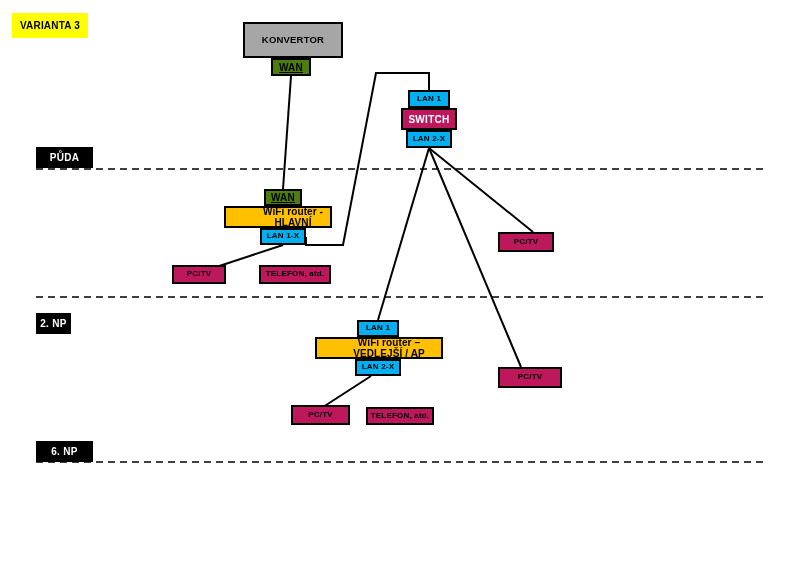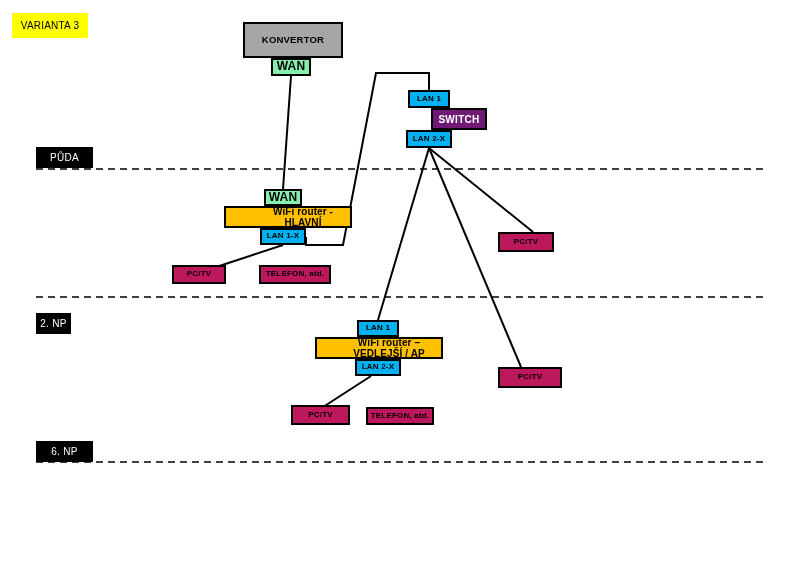--- a/index.html
+++ b/index.html
@@ -36,55 +36,55 @@
     font-weight: bold;
     line-height: 1.1;
     letter-spacing: 0.1px;
     color: #000000;
     z-index: 5;
   }
   .tag-yellow {
     background: #ffff00;
     border: none;
     font-size: 10px;
-    font-weight: normal;
+    font-weight: bold;
     letter-spacing: 0.2px;
   }
   .floor-label {
     background: #000000;
     color: #ffffff;
     border: none;
     font-size: 10px;
-    font-weight: normal;
+    font-weight: bold;
     letter-spacing: 0.3px;
     z-index: 6;
   }
   .gray-box {
     background: #a6a6a6;
     font-size: 9.5px;
     letter-spacing: 0.2px;
     flex-direction: row;
   }
   .gray-box span { display: block; }
   .green-port {
-    background: #86efac;
-    font-size: 12px;
+    background: #4d7c0f;
+    font-size: 10px;
     letter-spacing: 0.2px;
+    text-decoration: underline;
   }
   .cyan-port {
     background: #00b0f0;
     font-size: 8px;
     letter-spacing: 0.2px;
   }
   .red-switch {
-    background: #701a75;
+    background: #be185d;
     color: #ffffff;
     font-size: 10px;
     letter-spacing: 0.3px;
-    margin-left: 30px;
   }
   .orange-router {
     background: #ffc000;
     font-size: 10px;
     letter-spacing: 0.1px;
   }
   .pink-device {
     background: #be185d;
     font-size: 8px;
     letter-spacing: 0.2px;
@@ -117,21 +117,21 @@
   <div class="node gray-box" style="left:243px; top:22px; width:100px; height:36px;">
     <span>KONVERTOR</span>
   </div>
   <div class="node green-port" style="left:271px; top:58px; width:40px; height:18px;">WAN</div>
 
   <div class="node cyan-port" style="left:408px; top:90px; width:42px; height:18px;">LAN 1</div>
   <div class="node red-switch" style="left:401px; top:108px; width:56px; height:22px;">SWITCH</div>
   <div class="node cyan-port" style="left:406px; top:130px; width:46px; height:18px;">LAN 2-X</div>
 
   <div class="node green-port" style="left:264px; top:189px; width:38px; height:17px;">WAN</div>
-  <div class="node orange-router" style="left:224px; top:206px; width:128px; height:22px;padding-left:30px;">WiFi router - HLAVNÍ</div>
+  <div class="node orange-router" style="left:224px; top:206px; width:108px; height:22px;padding-left:30px;">WiFi router - HLAVNÍ</div>
   <div class="node cyan-port" style="left:260px; top:228px; width:46px; height:17px;">LAN 1-X</div>
 
   <div class="node pink-device" style="left:172px; top:265px; width:54px; height:19px;">PC/TV</div>
   <div class="node pink-device" style="left:259px; top:265px; width:72px; height:19px;">TELEFON, atd.</div>
   <div class="node pink-device" style="left:498px; top:232px; width:56px; height:20px;">PC/TV</div>
 
   <div class="node cyan-port" style="left:357px; top:320px; width:42px; height:17px;">LAN 1</div>
   <div class="node orange-router" style="left:315px; top:337px; width:128px; height:22px;padding-left:20px;">WiFi router – VEDLEJŠÍ / AP</div>
   <div class="node cyan-port" style="left:355px; top:359px; width:46px; height:17px;">LAN 2-X</div>
 

